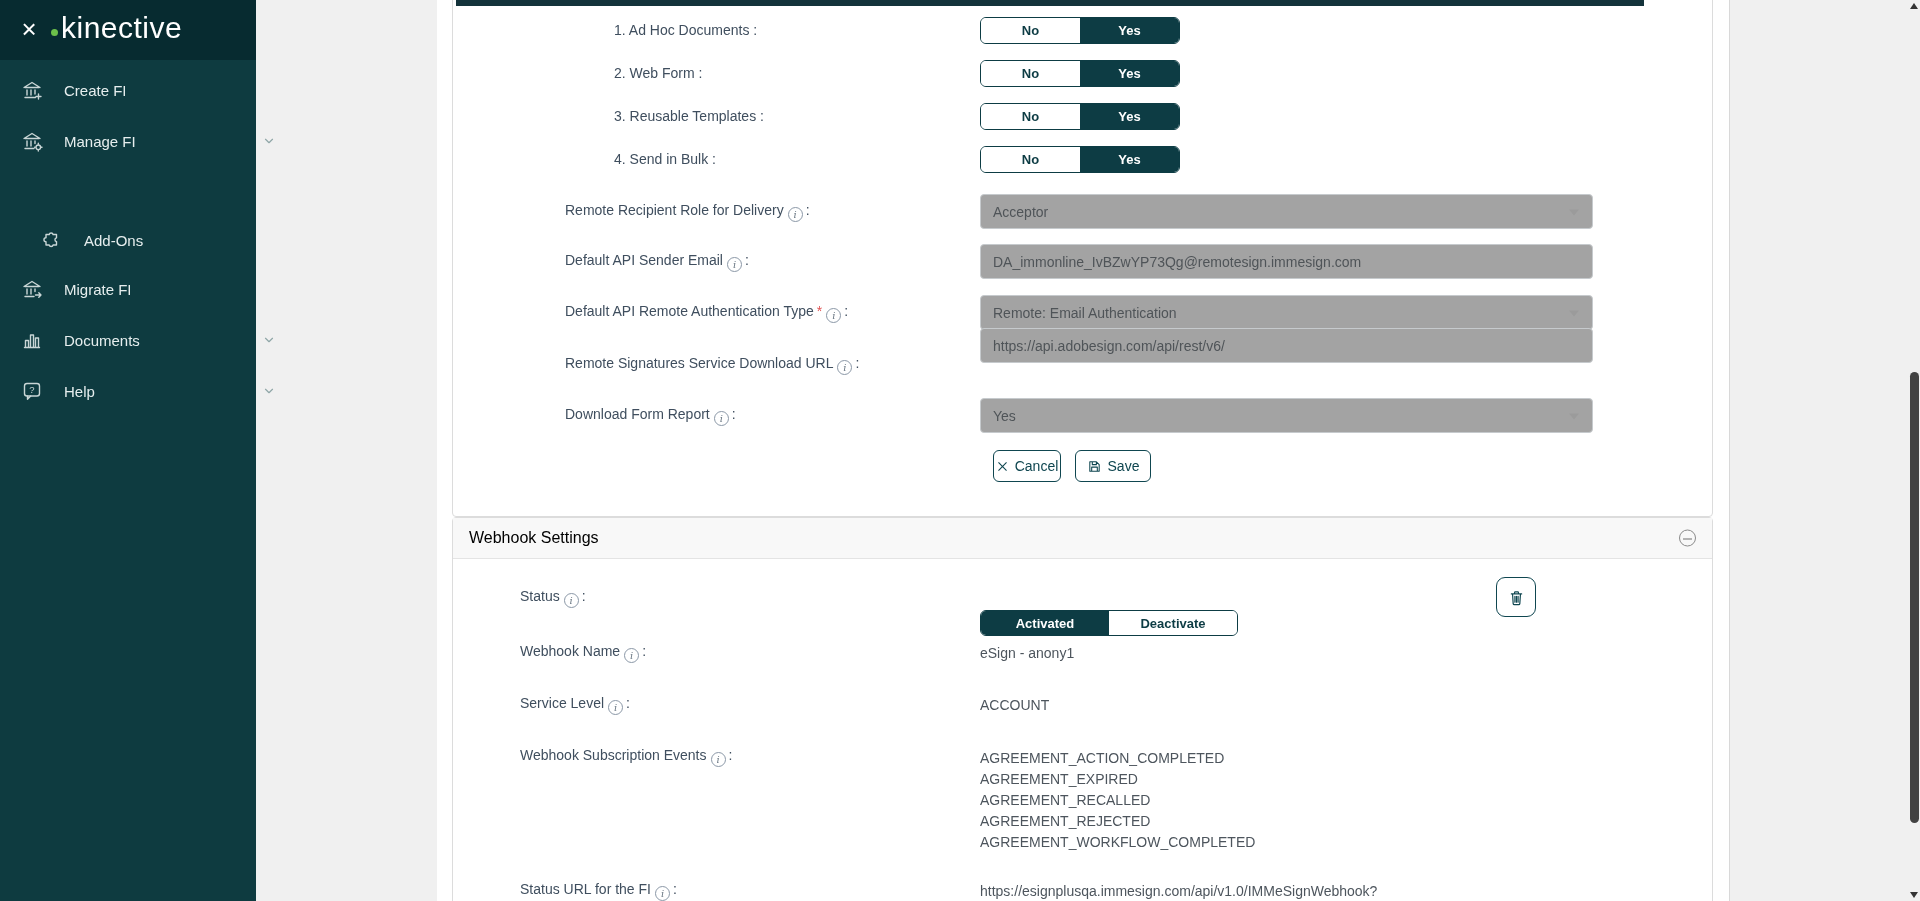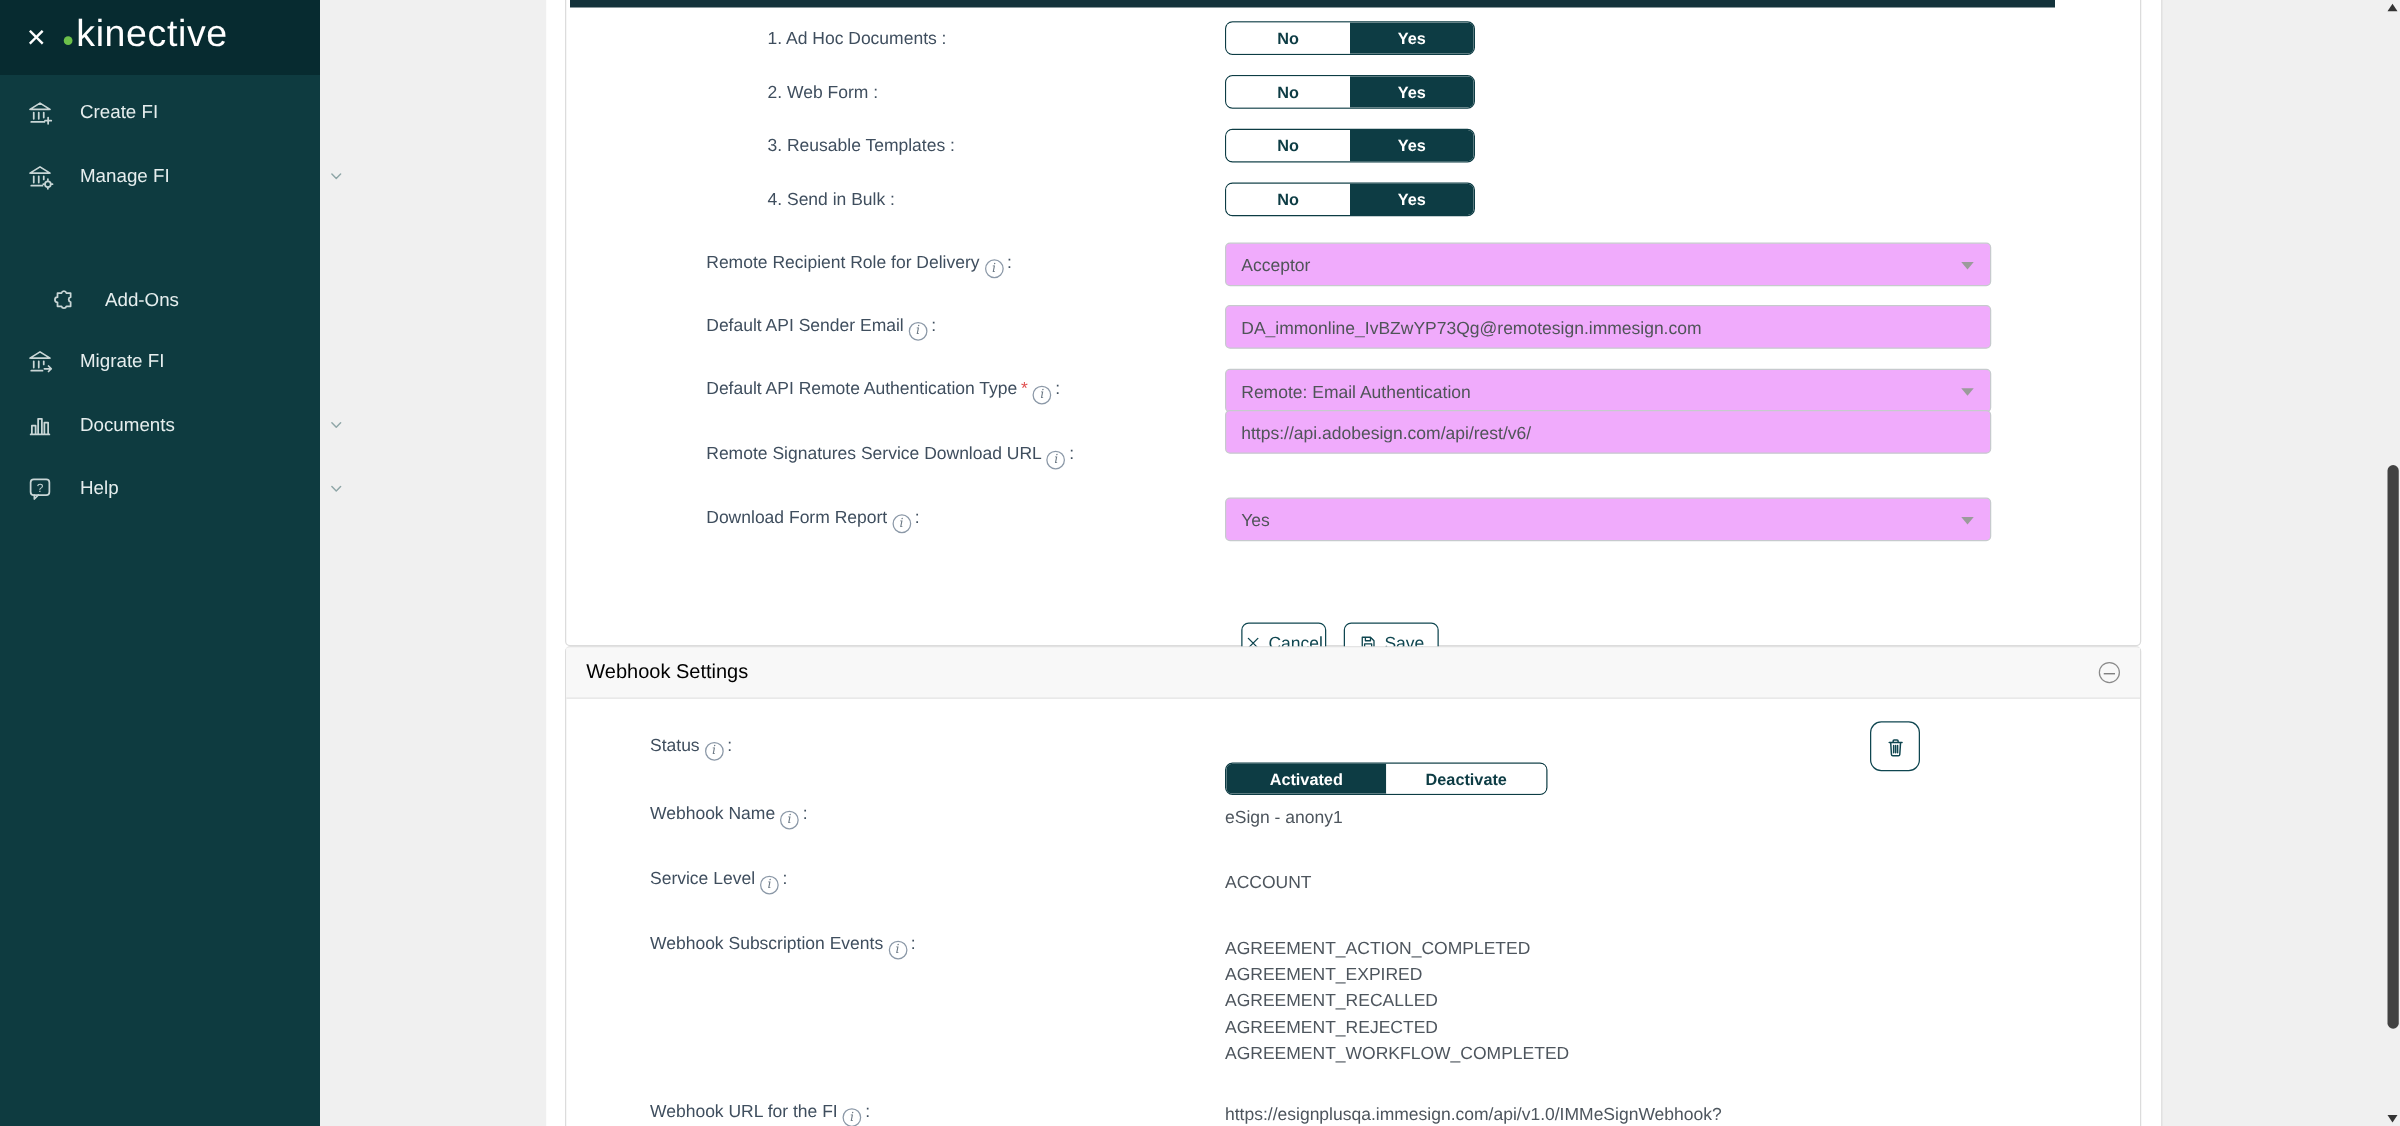--- a/index.html
+++ b/index.html
@@ -39,30 +39,30 @@
   .req { color:#e05252; margin-left:3px; }
 
   
   .tgl { position:absolute; display:flex; border:1px solid #0d3c44; border-radius:6px; overflow:hidden; background:#fff; cursor:pointer; }
   .tgl .half { flex:1; display:flex; align-items:center; justify-content:center;
                font-size:13px; font-weight:700; color:#0d3c44; background:#fff; }
   .tgl .half.sel { background:#0d3c44; color:#ffffff; }
 
   
   .ctl { position:absolute; left:980px; width:613px; height:35px; border:1px solid #c6cacd; border-radius:4px;
-         background:#f0abfc; font-size:14px; color:#4f5458; }
+         background:#a3a3a3; font-size:14px; color:#4f5458; }
   .ctl.select { cursor:pointer; }
   .ctl .sel-txt { position:absolute; left:12px; top:50%; transform:translateY(-50%); white-space:nowrap; }
   .caret { position:absolute; right:13px; top:50%; transform:translateY(-40%); width:0; height:0;
            border-left:5px solid transparent; border-right:5px solid transparent; border-top:6px solid #9b9b9b; }
   input.ctl { padding:0 12px; outline:none; font-family:"Liberation Sans", sans-serif; }
 
   
   .btn { position:absolute; height:32px; display:inline-flex; align-items:center; justify-content:center; gap:6px;
-         background:#fff; border:1px solid #0f4650; border-radius:6px; color:#0f4650; font-size:14px; cursor:pointer;margin-top:48px; }
+         background:#fff; border:1px solid #0f4650; border-radius:6px; color:#0f4650; font-size:14px; cursor:pointer; }
   .btn svg { color:#0f4650; }
 
   
   .wh-header { position:absolute; left:453px; top:518px; width:1259px; height:41px; background:#f8f8f8;
                border-bottom:1px solid #e4e4e4; z-index:2; }
   .wh-title { position:absolute; left:16px; top:50%; transform:translateY(-50%); font-size:16px; color:#000000; }
   .collapse-btn { position:absolute; right:16px; top:50%; transform:translateY(-50%); width:17px; height:17px;
                   border:1px solid #8a8a8a; border-radius:50%; cursor:pointer; }
   .collapse-btn::after { content:""; position:absolute; left:3px; right:3px; top:50%; height:1.5px; background:#6f6f6f; }
 
@@ -281,21 +281,21 @@
   </span>
   <div class="events">
     <div>AGREEMENT_ACTION_COMPLETED</div>
     <div>AGREEMENT_EXPIRED</div>
     <div>AGREEMENT_RECALLED</div>
     <div>AGREEMENT_REJECTED</div>
     <div>AGREEMENT_WORKFLOW_COMPLETED</div>
   </div>
 
   <span class="flabel" style="left:520px; top:891px">
-    <span>Webhook URL for the FI</span><span class="info-i">i</span><span>:</span>
+    <span>Status URL for the FI</span><span class="info-i">i</span><span>:</span>
   </span>
   <span class="fvalue" style="left:980px; top:891px">https://esignplusqa.immesign.com/api/v1.0/IMMeSignWebhook?</span>
 
   <div class="scrollbar">
     <span class="sb-up"></span>
     <span class="sb-thumb"></span>
     <span class="sb-down"></span>
   </div>
 
 </div>

